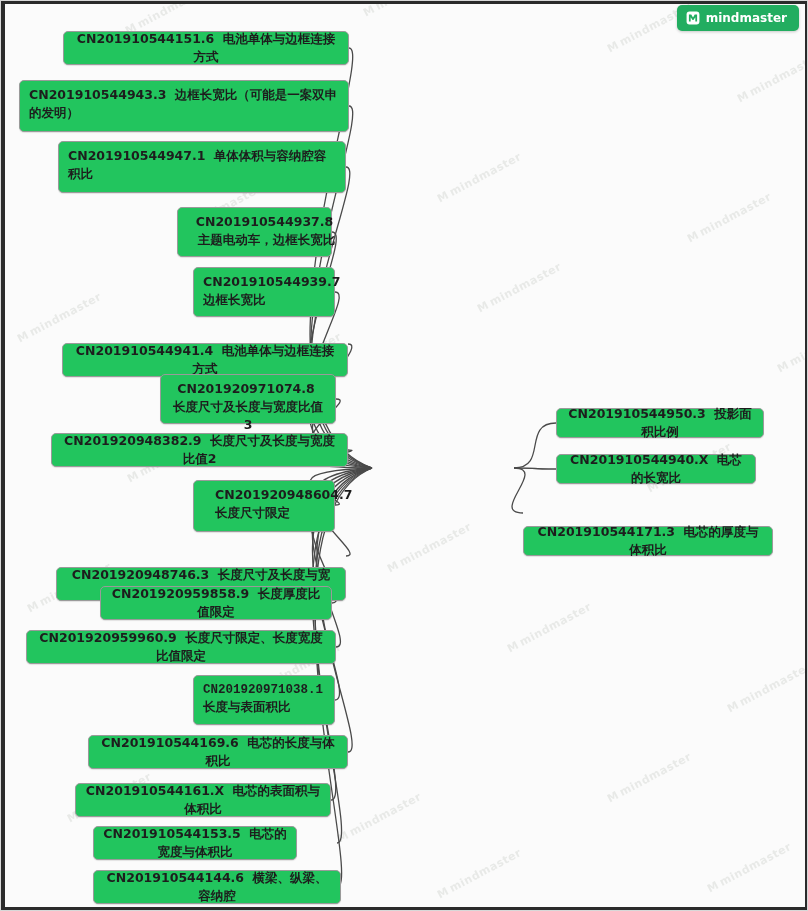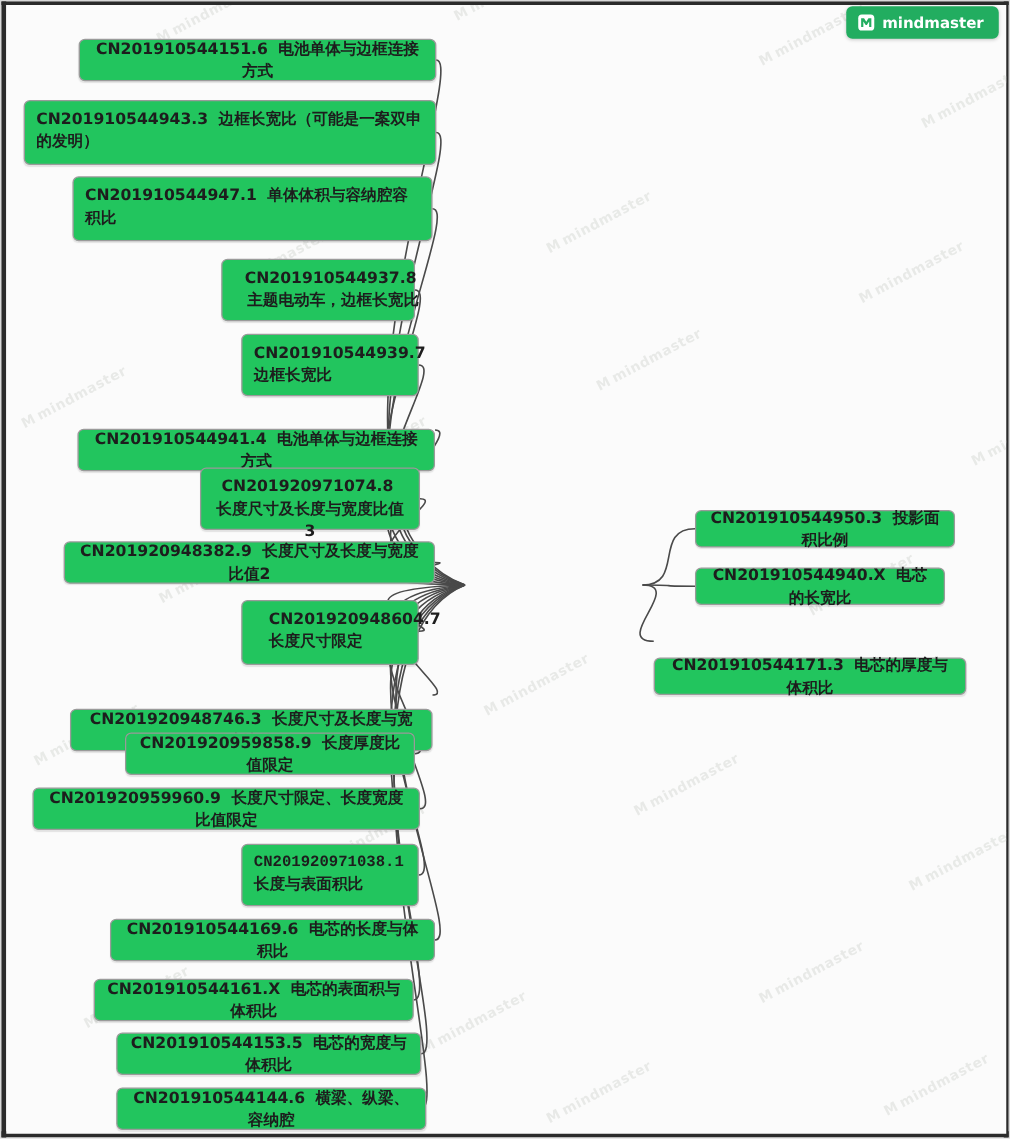--- a/index.html
+++ b/index.html
@@ -206,21 +206,21 @@
         <div class="node center-align" style="left: 57px; top: 323px; width: 286px; height: 34px; margin-top: 16px;"><span><span class="idpart">CN201910544941.4</span><span> 电池单体与边框连接方式</span></span></div>
         <div class="node two-line center-align" style="left: 155px; top: 370px; width: 176px; height: 50px;"><span><span class="idpart">CN201920971074.8</span><span> 长度尺寸及长度与宽度比值3</span></span></div>
         <div class="node center-align" style="left: 46px; top: 429px; width: 297px; height: 34px;"><span><span class="idpart">CN201920948382.9</span><span> 长度尺寸及长度与宽度比值2</span></span></div>
         <div class="node two-line" style="left: 188px; top: 476px; width: 142px; height: 52px; padding-left: 21px;"><span><span class="idpart">CN201920948604.7</span><span> 长度尺寸限定</span></span></div>
         <div class="node center-align" style="left: 51px; top: 535px; width: 290px; height: 34px; margin-top: 28px;"><span><span class="idpart">CN201920948746.3</span><span> 长度尺寸及长度与宽度比值</span></span></div>
         <div class="node center-align" style="left: 95px; top: 582px; width: 232px; height: 34px;"><span><span class="idpart">CN201920959858.9</span><span> 长度厚度比值限定</span></span></div>
         <div class="node center-align" style="left: 21px; top: 626px; width: 310px; height: 34px;"><span><span class="idpart">CN201920959960.9</span><span> 长度尺寸限定、长度宽度比值限定</span></span></div>
         <div class="node two-line" style="left: 188px; top: 671px; width: 142px; height: 50px; font-family: Liberation Mono, monospace;"><span><span class="idpart">CN201920971038.1</span><span> 长度与表面积比</span></span></div>
         <div class="node center-align" style="left: 83px; top: 731px; width: 260px; height: 34px;"><span><span class="idpart">CN201910544169.6</span><span> 电芯的长度与体积比</span></span></div>
         <div class="node center-align" style="left: 70px; top: 779px; width: 256px; height: 34px;"><span><span class="idpart">CN201910544161.X</span><span> 电芯的表面积与体积比</span></span></div>
-        <div class="node center-align" style="left: 88px; top: 822px; width: 244px; height: 34px;"><span><span class="idpart">CN201910544153.5</span><span> 电芯的宽度与体积比</span></span></div>
+        <div class="node center-align" style="left: 88px; top: 822px; width: 204px; height: 34px;"><span><span class="idpart">CN201910544153.5</span><span> 电芯的宽度与体积比</span></span></div>
         <div class="node center-align" style="left: 88px; top: 866px; width: 248px; height: 34px;"><span><span class="idpart">CN201910544144.6</span><span> 横梁、纵梁、容纳腔</span></span></div>
       </div>
     <div id="right-nodes">
         <div class="node center-align" style="left: 551px; top: 404px; width: 208px; height: 30px;"><span><span class="idpart">CN201910544950.3</span><span> 投影面积比例</span></span></div>
         <div class="node center-align" style="left: 551px; top: 450px; width: 200px; height: 30px;"><span><span class="idpart">CN201910544940.X</span><span> 电芯的长宽比</span></span></div>
         <div class="node center-align" style="left: 518px; top: 494px; width: 250px; height: 30px; margin-top: 28px;"><span><span class="idpart">CN201910544171.3</span><span> 电芯的厚度与体积比</span></span></div>
       </div>
 
 
   </div>

